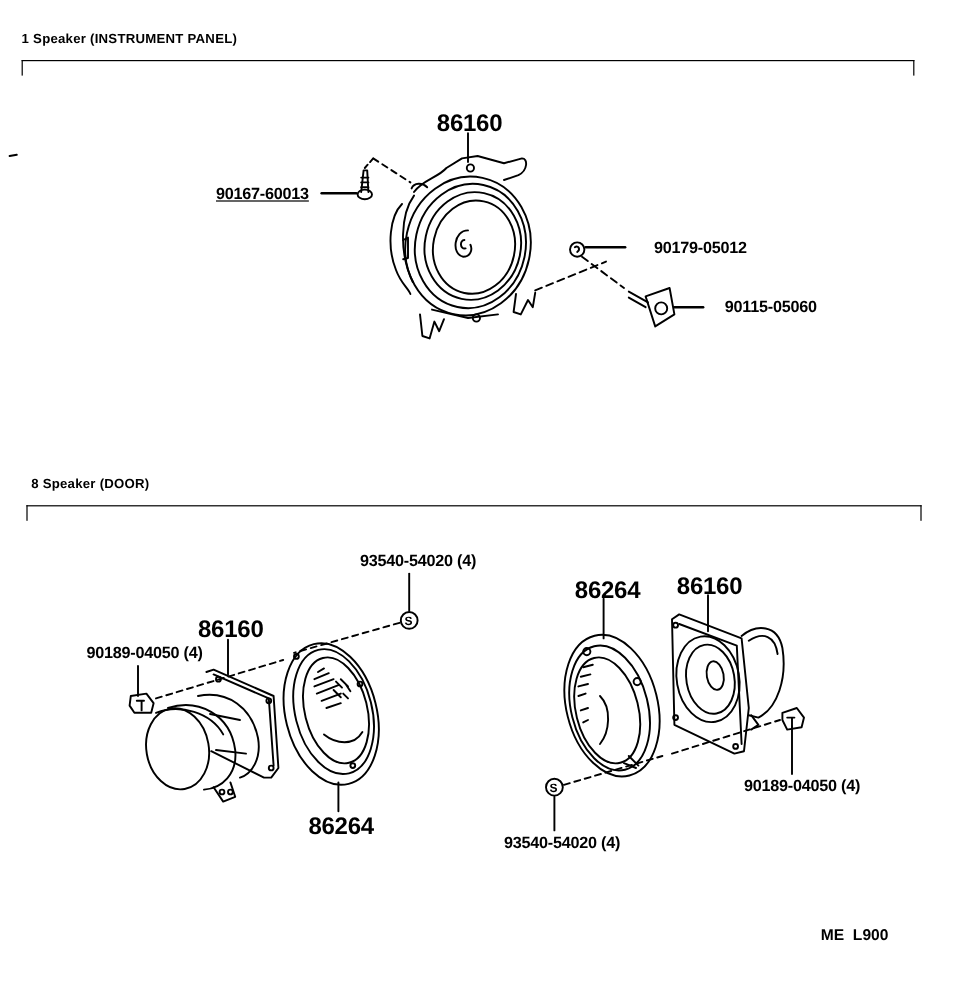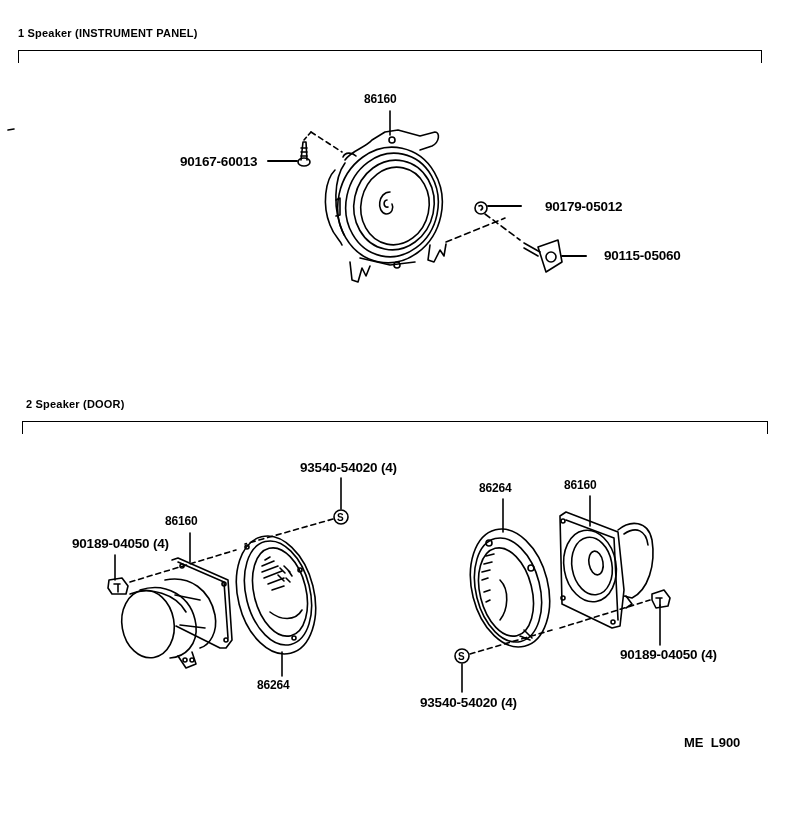--- a/index.html
+++ b/index.html
@@ -1,35 +1,35 @@
 <!DOCTYPE html>
 <html><head>
 <meta charset="utf-8">
 <style>
   html, body { margin:0; padding:0; background:#ffffff; }
   body { width:800px; height:818px; position:relative; overflow:hidden;
          font-family:"Liberation Sans", sans-serif; color:#000; }
   .section-title { position:absolute; font-size:11px; font-weight:bold; letter-spacing:0.2px; white-space:nowrap; }
   .frame { position:absolute; border-top:1.6px solid #000; border-left:1.6px solid #000; border-right:1.6px solid #000; height:12px; }
   .label { position:absolute; font-size:13.5px; font-weight:bold; white-space:nowrap; letter-spacing:-0.2px; }
-  .label.big { font-size:12px; }
+  .label.big { font-size:20px; }
   svg.art { position:absolute; left:0; top:0; }
-  .footer { position:absolute; font-size:13px; font-weight:bold; white-space:pre; }
+  .footer { position:absolute; font-size:13px; font-weight:bold; white-space:pre;margin-top:36px; }
 </style>
 </head>
 <body>
 
 <div class="section-title" style="left:18px; top:27px;">1 Speaker (INSTRUMENT PANEL)</div>
 <div class="frame" style="left:18px; top:50px; width:742px;"></div>
 
-<div class="section-title" style="left:26px; top:398px;">2 Speaker (DOOR)</div>
+<div class="section-title" style="left:26px; top:398px;">8 Speaker (DOOR)</div>
 <div class="frame" style="left:22px; top:421px; width:744px;"></div>
 
 <div class="label big" style="left:364px; top:92px;">86160</div>
-<div class="label" style="left:180px; top:154px;">90167-60013</div>
+<div class="label" style="left:180px; top:154px;text-decoration:underline;">90167-60013</div>
 <div class="label" style="left:545px; top:199px;">90179-05012</div>
 <div class="label" style="left:604px; top:248px;">90115-05060</div>
 
 <div class="label" style="left:300px; top:460px;">93540-54020 (4)</div>
 <div class="label big" style="left:165px; top:514px;">86160</div>
 <div class="label" style="left:72px; top:536px;">90189-04050 (4)</div>
 <div class="label big" style="left:257px; top:678px;">86264</div>
 
 <div class="label big" style="left:479px; top:481px;">86264</div>
 <div class="label big" style="left:564px; top:478px;">86160</div>

